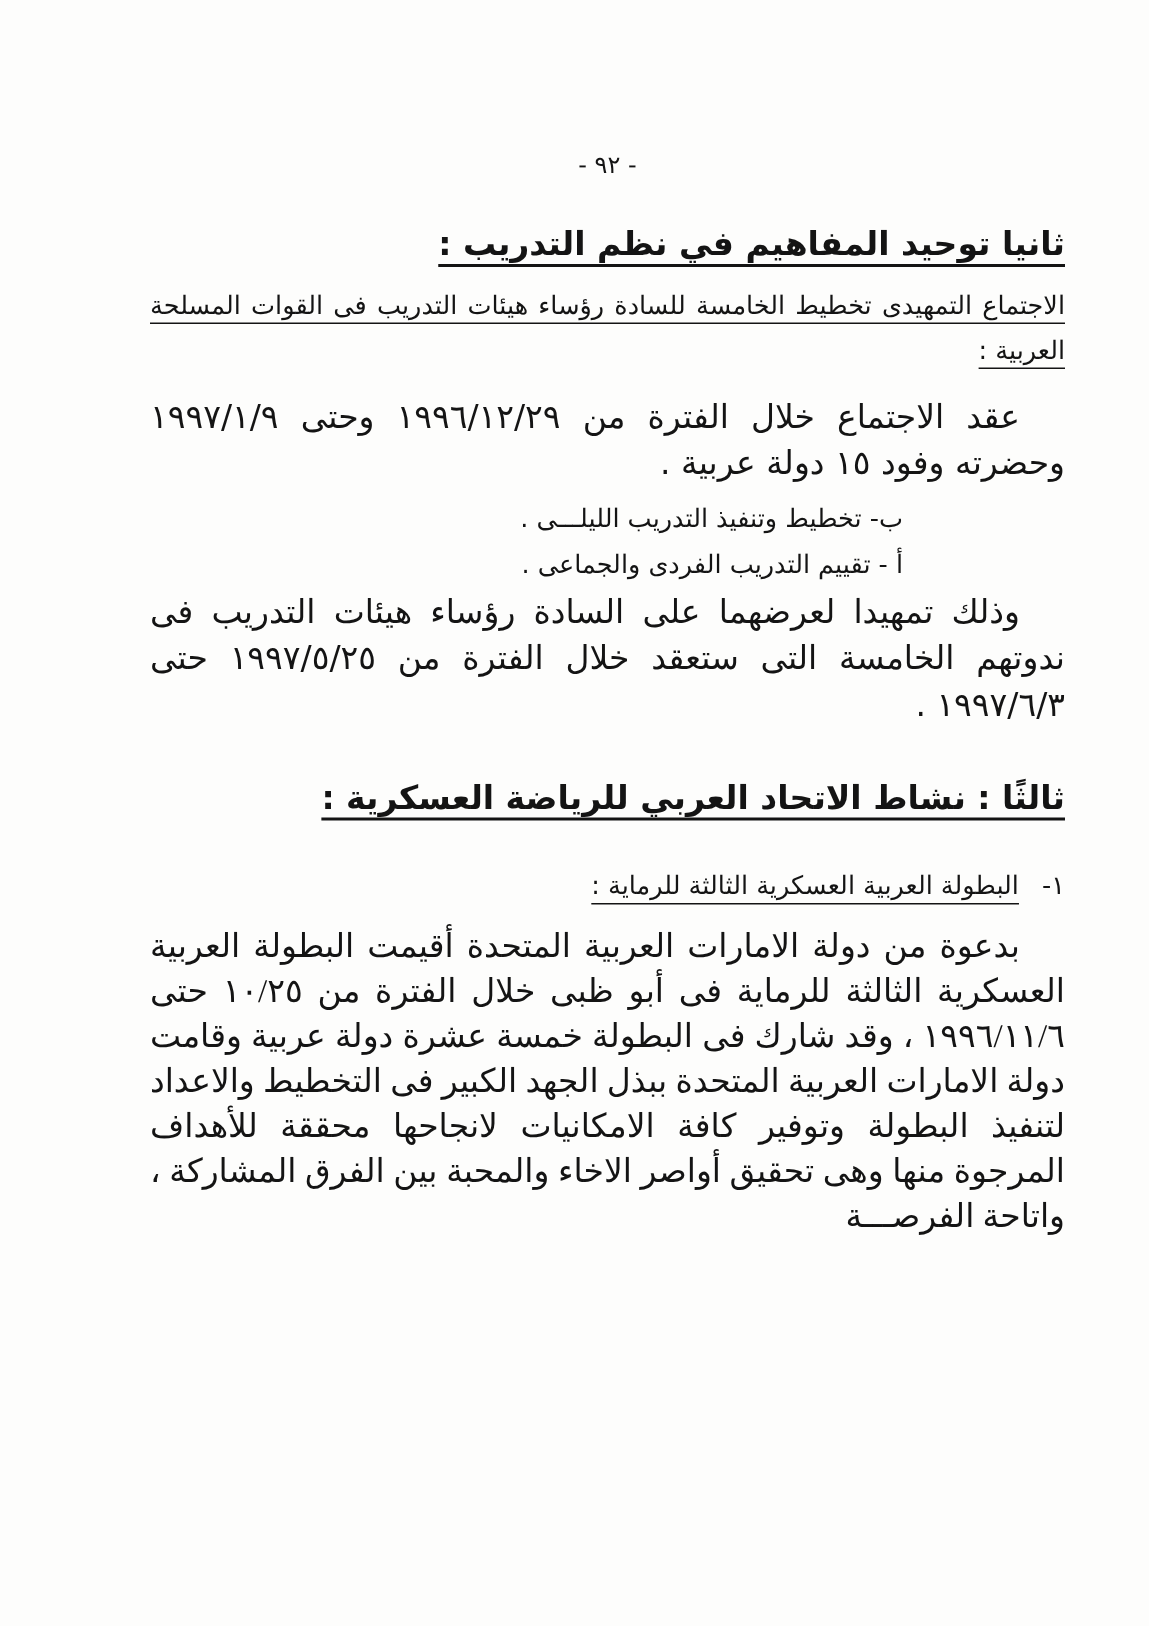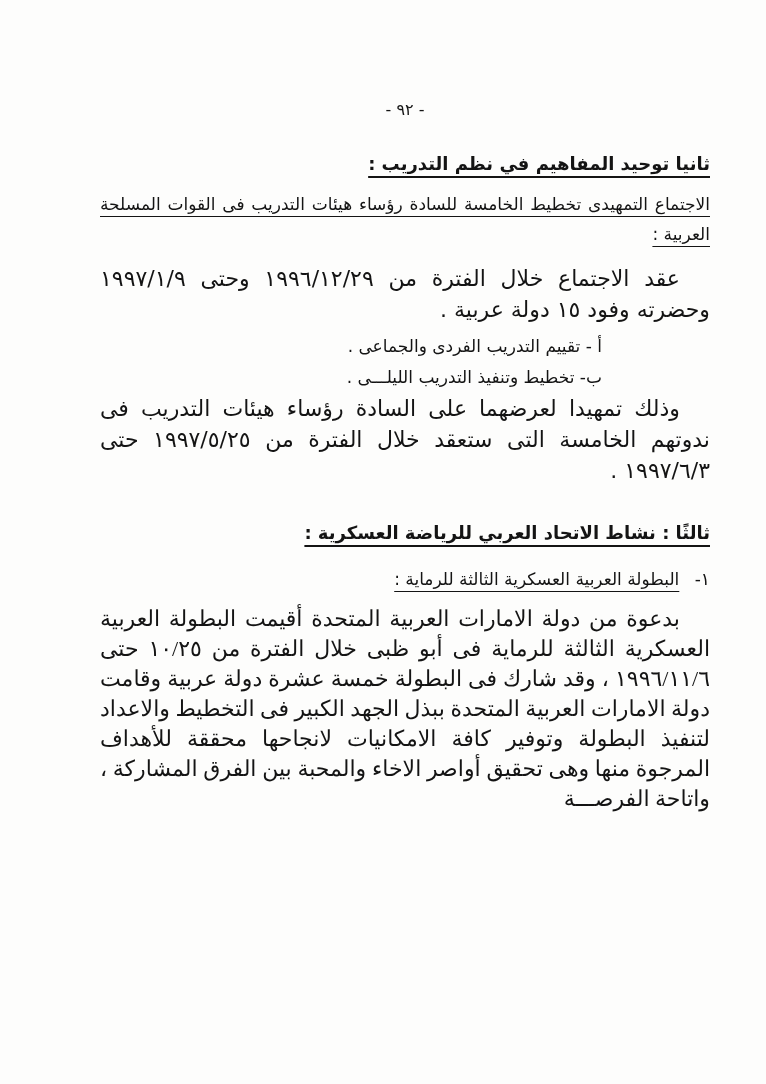--- a/index.html
+++ b/index.html
@@ -21,31 +21,31 @@
     padding: 100px 56px 40px 100px;
     direction: rtl;
   }
   .page-number {
     text-align: center;
     font-size: 16px;
     letter-spacing: 3px;
     margin: 0 0 32px 0;
   }
   .heading {
-    font-size: 18px;
+    font-size: 22px;
     font-weight: bold;
     text-decoration: underline;
     text-underline-offset: 6px;
     text-decoration-thickness: 1.5px;
     margin: 0 0 12px 0;
     line-height: 26px;
   }
   .heading-third {
     margin-top: 34px;
-    margin-bottom: 20px;
+    margin-bottom: 32px;
   }
   .subheading {
     font-size: 17px;
     line-height: 30px;
     text-align: justify;
     text-decoration: underline;
     text-underline-offset: 6px;
     margin: 0 0 14px 0;
   }
   .para {
@@ -88,23 +88,23 @@
   <div class="page-number">- ٩٢ -</div>
 
   <div class="section">
     <h2 class="heading">ثانيا توحيد المفاهيم في نظم التدريب :</h2>
 
     <p class="subheading">الاجتماع التمهيدى تخطيط الخامسة للسادة رؤساء هيئات التدريب فى القوات المسلحة العربية :</p>
 
     <p class="para">عقد الاجتماع خلال الفترة من ١٩٩٦/١٢/٢٩ وحتى ١٩٩٧/١/٩ وحضرته وفود ١٥ دولة عربية .</p>
 
 
+    <p class="list-item">ب- تخطيط وتنفيذ التدريب الليلـــى .</p>
+
     <p class="list-item">أ - تقييم التدريب الفردى والجماعى .</p>
-
-    <p class="list-item">ب- تخطيط وتنفيذ التدريب الليلـــى .</p>
 
     <p class="para">وذلك تمهيدا لعرضهما على السادة رؤساء هيئات التدريب فى ندوتهم الخامسة التى ستعقد خلال الفترة من ١٩٩٧/٥/٢٥ حتى ١٩٩٧/٦/٣ .</p>
   </div>
 
   <div class="section">
     <h2 class="heading heading-third">ثالثًا : نشاط الاتحاد العربي للرياضة العسكرية :</h2>
 
     <p class="item-title-line">
       <span class="item-number">١-</span>
       <span class="item-title">البطولة العربية العسكرية الثالثة للرماية :</span>

